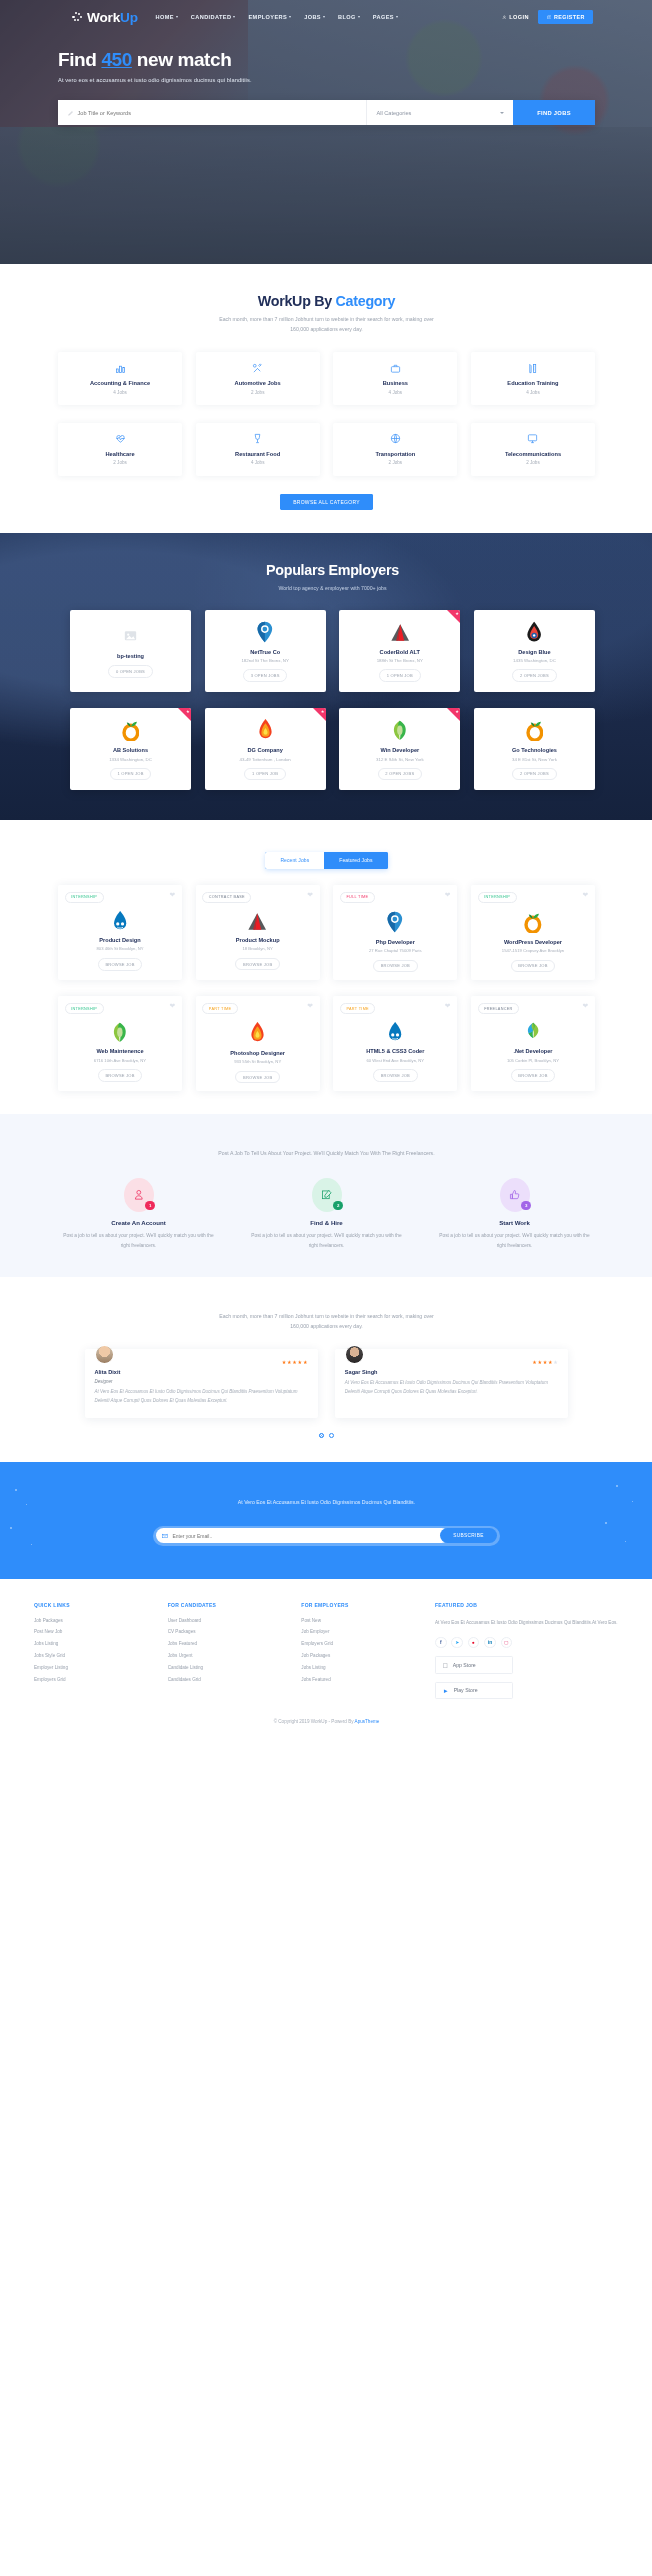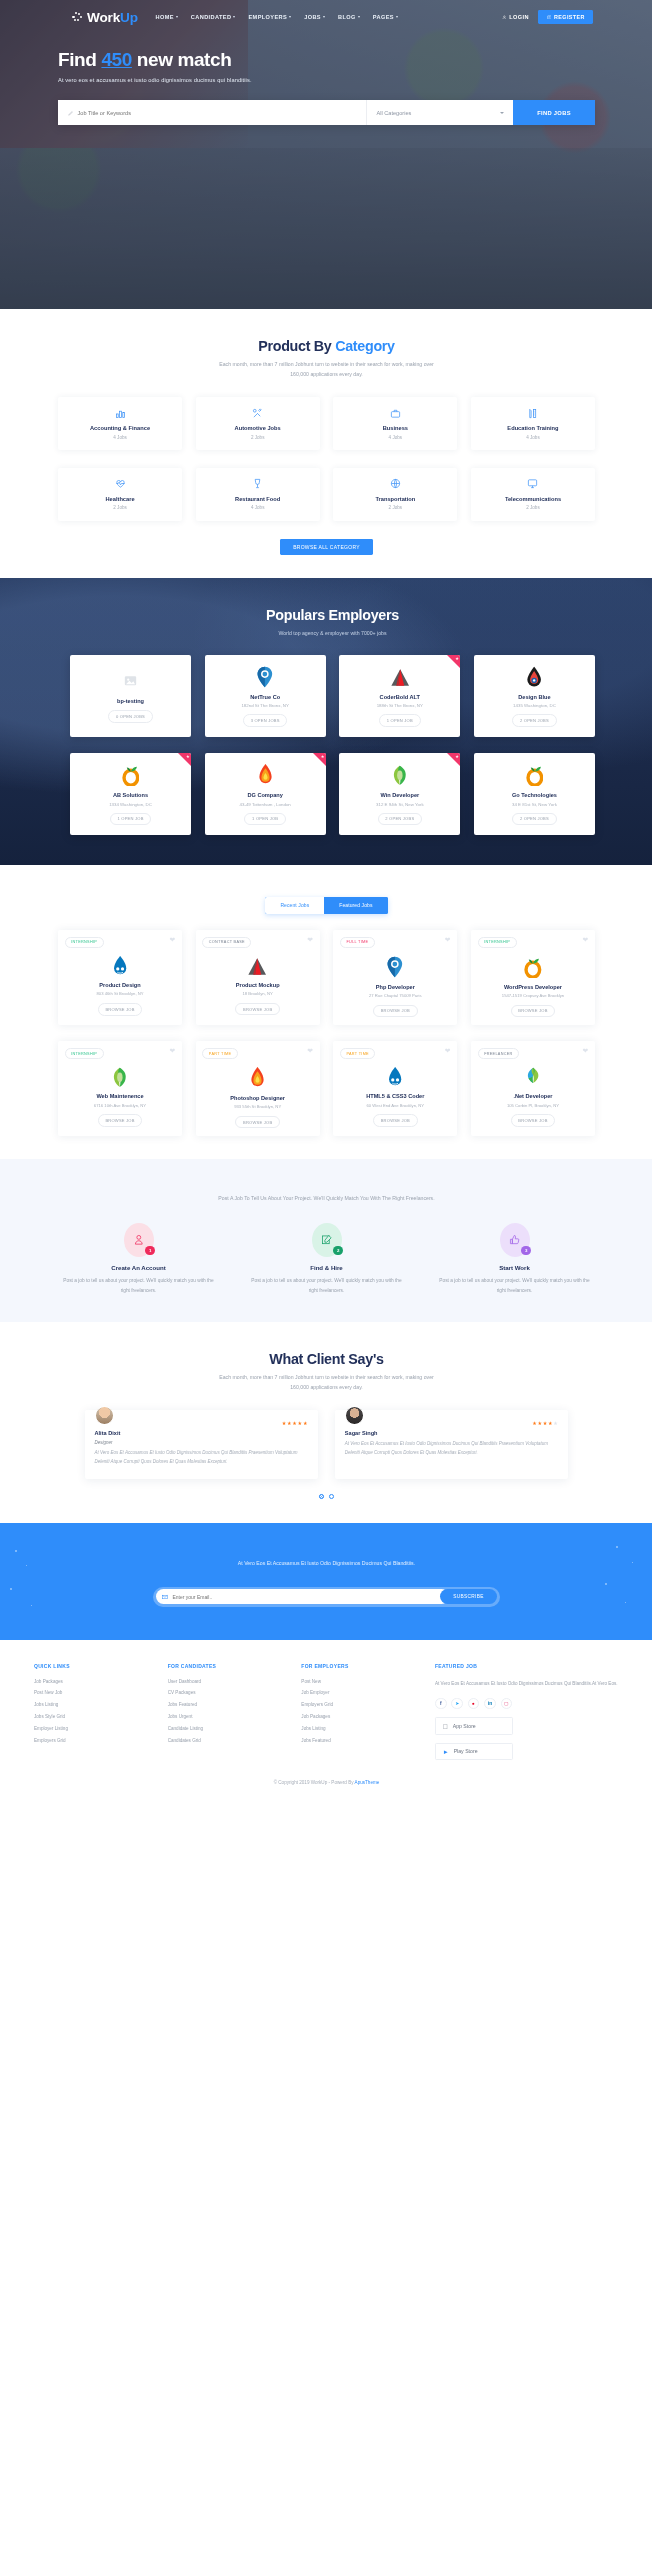--- a/index.html
+++ b/index.html
@@ -8,21 +8,21 @@
     font-family: "Liberation Sans", sans-serif;
     background: #fff;
     color: #2b3c5b;
     overflow-x: hidden;
   }
   .wrap { width: 537px; margin: 0 auto; }
 
   
   .hero {
     position: relative;
-    height: 309px;
+    height: 264px;
     background: linear-gradient(100deg,#4a3f52 0%, #55566b 18%, #5d6a84 45%, #6b7c93 75%, #7b8ca3 100%);
     overflow: hidden;
   }
   .hero-photo{
     position:absolute; inset:0;
     background:
       radial-gradient(circle at 14% 30%, rgba(120,160,110,.35) 0 8%, transparent 9%),
       radial-gradient(circle at 9% 55%, rgba(90,140,90,.30) 0 6%, transparent 7%),
       radial-gradient(circle at 68% 22%, rgba(110,150,100,.30) 0 7%, transparent 8%),
       radial-gradient(circle at 88% 38%, rgba(190,70,70,.25) 0 5%, transparent 6%),
@@ -310,21 +310,21 @@
           <span class="caret2"></span>
         </div>
         <button class="find">FIND JOBS</button>
       </div>
     </div>
   </div>
 </section>
 
 <section class="sec">
   <div class="wrap">
-    <h2 class="sec-title"><span>Product By </span><em>Category</em></h2>
+    <h2 class="sec-title"><span>WorkUp By </span><em>Category</em></h2>
     <p class="sec-sub">
       <span>Each month, more than 7 million Jobhunt turn to website in their search for work, making over</span><br><span>160,000 applications every day.</span>
     </p>
 
     <div class="cat-grid">
       <div class="cat-card">
         <span class="cat-ico"><svg width="11" height="11" viewBox="0 0 24 24" fill="none" stroke="currentColor" stroke-width="1.6">
               <rect x="3" y="13" width="4" height="8"></rect>
               <rect x="10" y="7" width="4" height="14"></rect>
               <rect x="17" y="10" width="4" height="11"></rect>
@@ -712,21 +712,20 @@
         </div>
         <div class="how-title">Start Work</div>
         <div class="how-desc">Post a job to tell us about your project. We'll quickly match you with the right freelancers.</div>
       </div>
     </div>
   </div>
 </section>
 
 <section class="testi">
   <div class="wrap">
-    <h2 class="sec-title">What Client Say's</h2>
     <p class="sec-sub">
       <span>Each month, more than 7 million Jobhunt turn to website in their search for work, making over</span><br><span>160,000 applications every day.</span>
     </p>
 
     <div class="testi-grid">
       <div class="testi-card">
         <div class="testi-head">
           <div class="avatar av1"></div>
           <div class="stars">★★★★★</div>
         </div>

